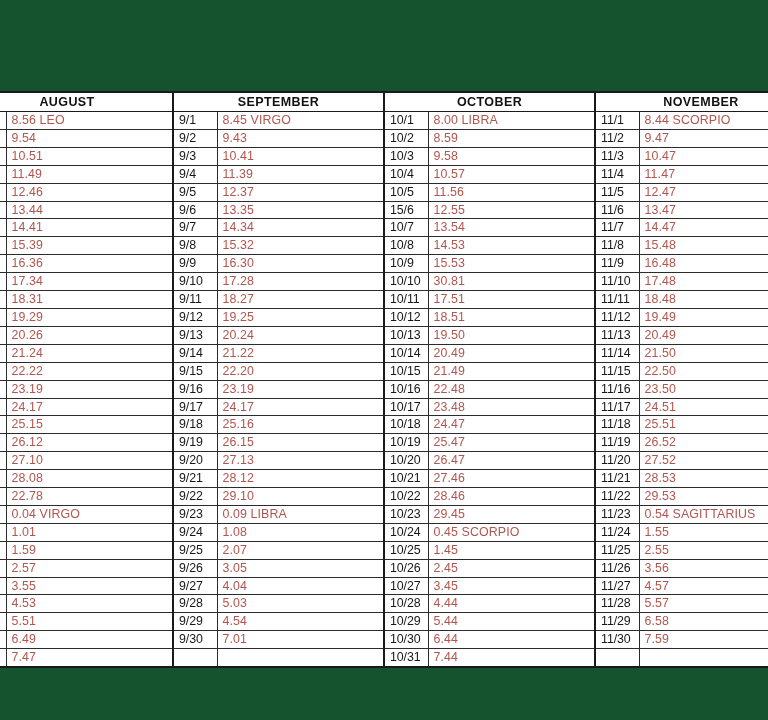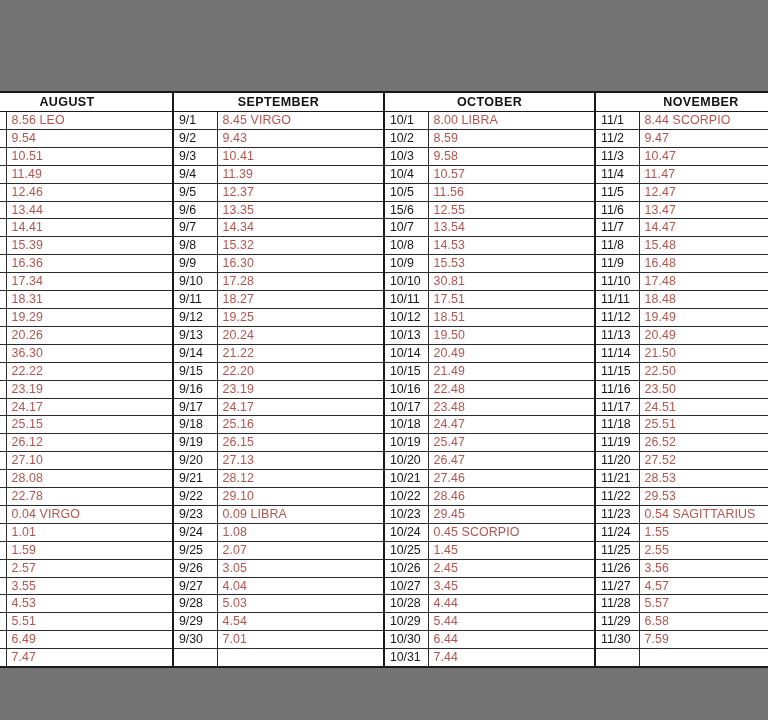--- a/index.html
+++ b/index.html
@@ -4,21 +4,21 @@
 <style>
   html,body{margin:0;padding:0;}
   body{
     width:768px;height:720px;
     background:#ffffff;
     font-family:"Liberation Sans", sans-serif;
     overflow:hidden;
   }
 
   
-  #page{position:relative;width:768px;height:720px;background:#737373;}
+  #page{position:relative;width:768px;height:720px;background:#14532d;}
 
   
   #eph-wrap{
     position:absolute;
     left:-38px;            
     top:91px;
     width:844px;
   }
   table.eph{
     border-collapse:collapse;
@@ -226,21 +226,21 @@
             <td class="val">20.26</td>
             <td class="date blockstart">9/13</td>
             <td class="val">20.24</td>
             <td class="date blockstart">10/13</td>
             <td class="val">19.50</td>
             <td class="date blockstart">11/13</td>
             <td class="val last">20.49</td>
           </tr>
           <tr>
             <td class="date">8/14</td>
-            <td class="val">36.30</td>
+            <td class="val">21.24</td>
             <td class="date blockstart">9/14</td>
             <td class="val">21.22</td>
             <td class="date blockstart">10/14</td>
             <td class="val">20.49</td>
             <td class="date blockstart">11/14</td>
             <td class="val last">21.50</td>
           </tr>
           <tr>
             <td class="date">8/15</td>
             <td class="val">22.22</td>

